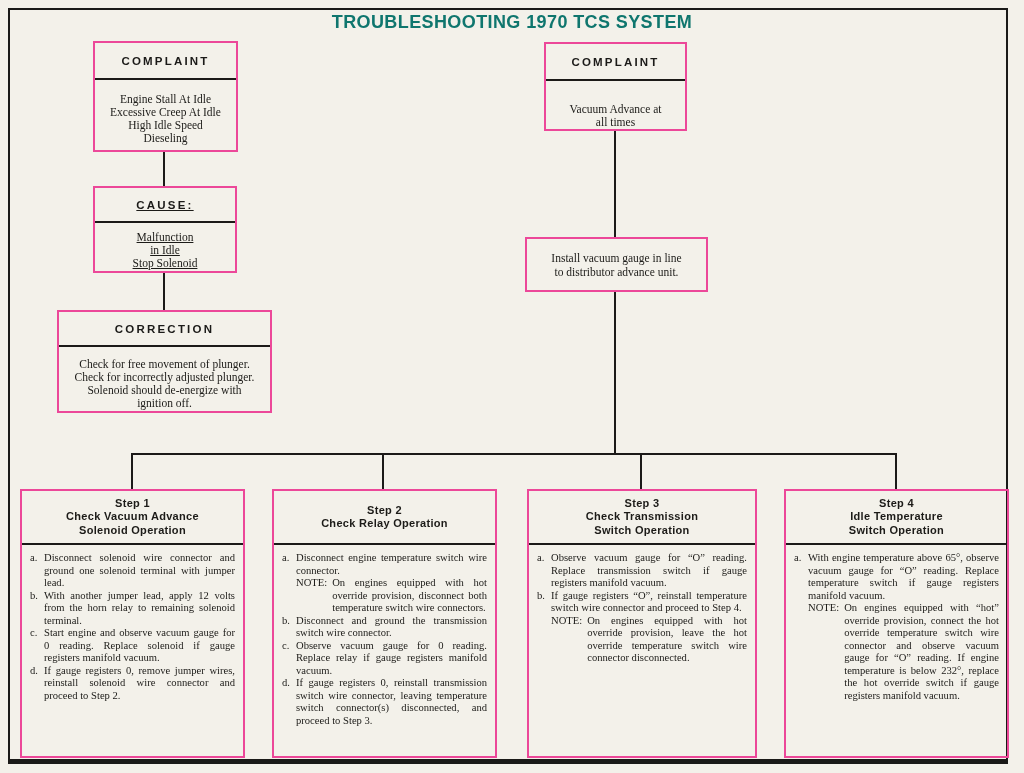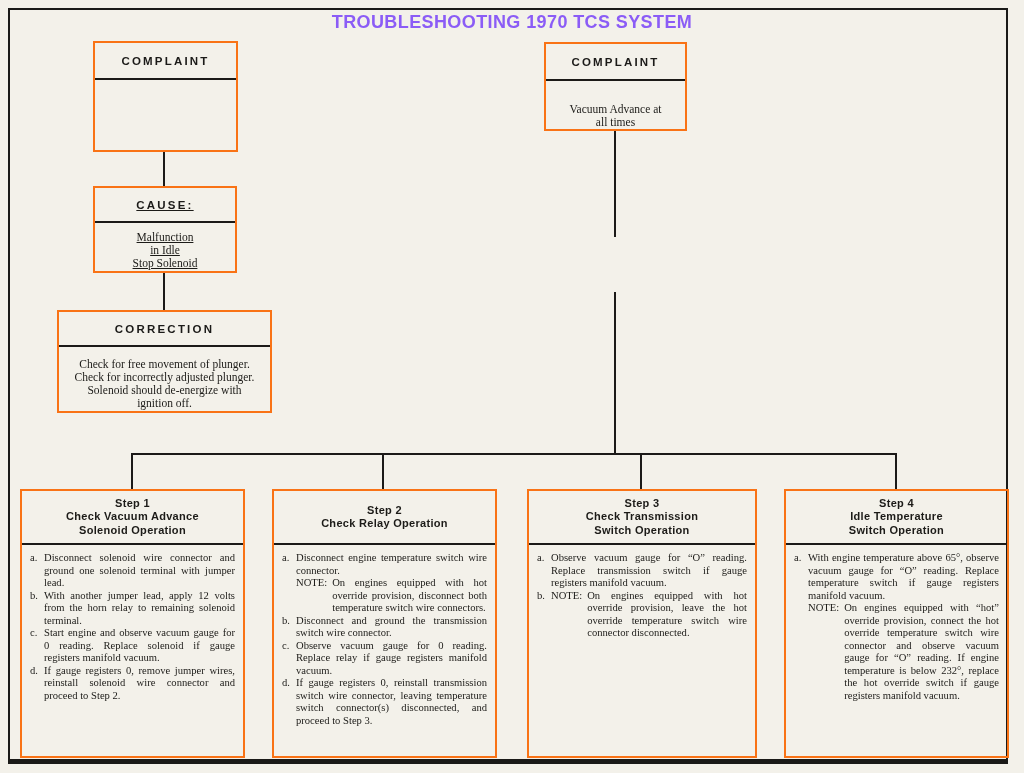--- a/index.html
+++ b/index.html
@@ -2,22 +2,22 @@
 <html><head>
 <meta charset="utf-8">
 <style>
   html,body{margin:0;padding:0;background:#d8d6d0;}
   #page{position:relative;width:1024px;height:773px;background:#f3f1ea;overflow:hidden;
         font-family:"Liberation Serif",serif;color:#1c1b18;}
   #frame{position:absolute;left:8px;top:8px;width:996px;height:749px;
          border:2px solid #1a1a18;border-bottom-width:5px;}
   #title{position:absolute;left:0;right:0;top:12px;text-align:center;
          font-family:"Liberation Sans",sans-serif;font-weight:bold;font-size:18px;
-         letter-spacing:0.4px;color:#8b5cf6;}
-  .fbox{position:absolute;border:2px solid #f97316;background:transparent;box-sizing:border-box;}
+         letter-spacing:0.4px;color:#0f766e;}
+  .fbox{position:absolute;border:2px solid #ec4899;background:transparent;box-sizing:border-box;}
   .fbox-header{border-bottom:2px solid #1b1a18;display:flex;align-items:center;justify-content:center;
          font-family:"Liberation Sans",sans-serif;font-weight:bold;color:#1b1a18;}
   .hdr-caps{font-size:11.5px;letter-spacing:2.2px;}
   .fbox-body{text-align:center;font-size:11.5px;line-height:13px;}
   .conn{position:absolute;background:#1b1a18;}
   .step-header{height:52px;border-bottom:2px solid #1b1a18;display:flex;flex-direction:column;
          align-items:center;justify-content:center;font-family:"Liberation Sans",sans-serif;
          font-weight:bold;font-size:11px;line-height:13.5px;letter-spacing:0.3px;}
   .step-body{padding:7px 8px 0 8px;font-size:10.6px;line-height:12.5px;}
   .item{display:flex;}
@@ -31,20 +31,26 @@
 </style>
 </head>
 <body>
 
 <div id="page">
   <div id="frame"></div>
   <div id="title">TROUBLESHOOTING 1970 TCS SYSTEM</div>
 
   <div class="fbox" style="left:93px;top:41px;width:145px;height:111px;">
     <div class="fbox-header hdr-caps" style="height:35px;">COMPLAINT</div>
+    <div class="fbox-body" style="padding-top:13px;">
+      <div class="body-line">Engine Stall At Idle</div>
+      <div class="body-line">Excessive Creep At Idle</div>
+      <div class="body-line">High Idle Speed</div>
+      <div class="body-line">Dieseling</div>
+    </div>
   </div>
 
   <div class="conn" style="left:163px;top:152px;width:2px;height:34px;"></div>
 
   <div class="fbox" style="left:93px;top:186px;width:144px;height:87px;text-decoration:underline;">
     <div class="fbox-header hdr-caps" style="height:33px;">CAUSE:</div>
     <div class="fbox-body" style="padding-top:8px;">
       <div class="body-line">Malfunction</div>
       <div class="body-line">in Idle</div>
       <div class="body-line">Stop Solenoid</div>
@@ -66,20 +72,26 @@
   <div class="fbox" style="left:544px;top:42px;width:143px;height:89px;">
     <div class="fbox-header hdr-caps" style="height:35px;">COMPLAINT</div>
     <div class="fbox-body" style="padding-top:22px;">
       <div class="body-line">Vacuum Advance at</div>
       <div class="body-line">all times</div>
     </div>
   </div>
 
   <div class="conn" style="left:614px;top:131px;width:2px;height:106px;"></div>
 
+  <div class="fbox" style="left:525px;top:237px;width:183px;height:55px;">
+    <div class="fbox-body" style="padding-top:12px;font-size:11.5px;line-height:14px;">
+      <div class="body-line">Install vacuum gauge in line</div>
+      <div class="body-line">to distributor advance unit.</div>
+    </div>
+  </div>
 
   <div class="conn" style="left:614px;top:292px;width:2px;height:161px;"></div>
   <div class="conn" style="left:131px;top:453px;width:766px;height:2px;"></div>
   <div class="conn" style="left:131px;top:453px;width:2px;height:36px;"></div>
   <div class="conn" style="left:382px;top:453px;width:2px;height:36px;"></div>
   <div class="conn" style="left:640px;top:453px;width:2px;height:36px;"></div>
   <div class="conn" style="left:895px;top:453px;width:2px;height:36px;"></div>
 
   <div class="fbox" style="left:20px;top:489px;width:225px;height:269px;">
     <div class="step-header">
@@ -161,20 +173,21 @@
     <div class="step-body">
       <div class="item">
         <span class="item-label">a.</span>
         <div class="item-body">
             <div class="item-text">Observe vacuum gauge for “O” reading. Replace transmission switch if gauge registers manifold vacuum.</div>
           </div>
       </div>
       <div class="item">
         <span class="item-label">b.</span>
         <div class="item-body">
+          <div class="item-text">If gauge registers “O”, reinstall temperature switch wire connector and proceed to Step 4.</div>
           <div class="note">
             <span class="note-label">NOTE:</span>
             <span class="note-text">On engines equipped with hot override provision, leave the hot override temperature switch wire connector disconnected.</span>
           </div>
         </div>
       </div>
     </div>
   </div>
 
   <div class="fbox" style="left:784px;top:489px;width:225px;height:269px;">

